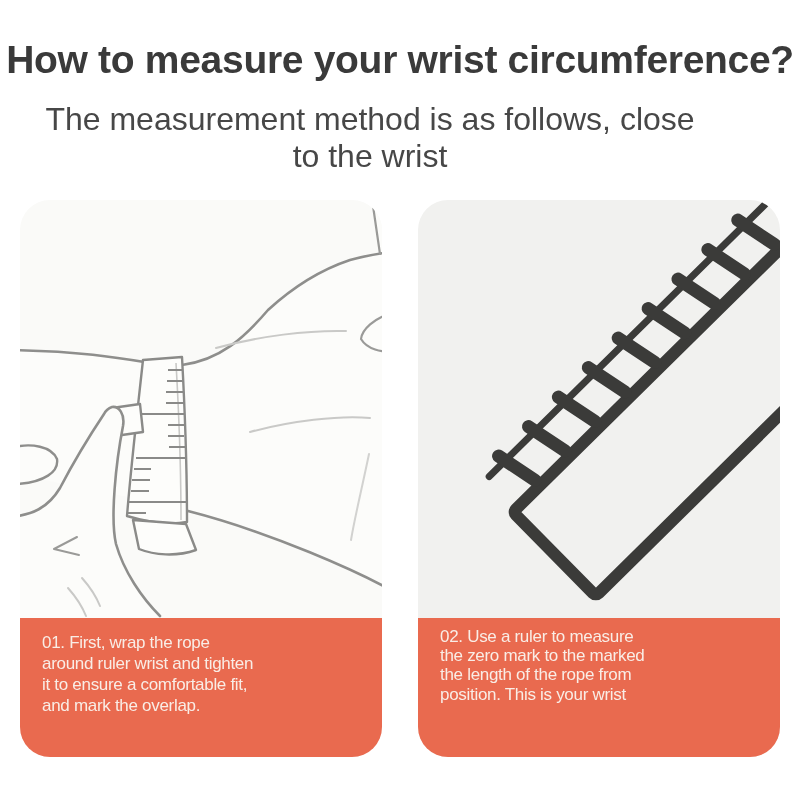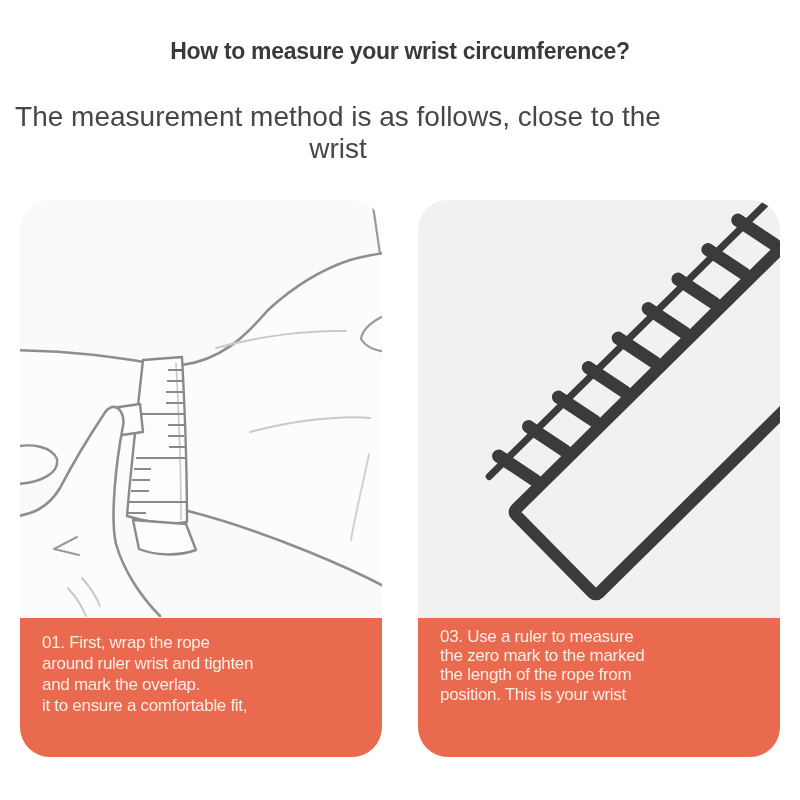--- a/index.html
+++ b/index.html
@@ -14,27 +14,28 @@
     --ruler-ink:#3B3B39;
     --fill-art:#FCFCFA;
   }
   html,body{margin:0;padding:0;background:#ffffff;}
   .stage{
     position:relative;width:800px;height:800px;background:#ffffff;
     font-family:"Liberation Sans", sans-serif;overflow:hidden;
   }
   .title{
     position:absolute;top:38px;left:0;width:800px;margin:0;
-    text-align:center;font-size:23px;font-weight:bold;color:var(--ink);
+    text-align:center;font-size:39px;font-weight:bold;color:var(--ink);
     letter-spacing:-0.3px;
   }
   .subtitle{
     position:absolute;top:101px;left:0;width:676px;margin:0;
-    text-align:center;font-size:28px;font-weight:normal;color:var(--sub-ink);
+    text-align:center;font-size:32px;font-weight:normal;color:var(--sub-ink);
     letter-spacing:0px;
+    padding-left:32px;
   }
   .panel{
     position:absolute;top:200px;width:362px;height:557px;
     border-radius:30px;overflow:hidden;
   }
   .panel--left{left:20px;background:var(--panel-left-bg);}
   .panel--right{left:418px;background:var(--panel-right-bg);}
   .illus{position:absolute;top:0;left:0;width:362px;height:418px;}
   .illus svg{display:block;width:362px;height:418px;}
   .caption{
@@ -99,22 +100,22 @@
           <path fill="none" stroke="#8E8E8C" stroke-width="2.6" stroke-linecap="round" d="M -10,317 C 12,315 28,308 40,288 C 52,265 68,238 84,214 C 86,210 89,208 92,207 C 99,206 105,214 103,226 C 96,262 90,318 96,344 C 104,372 122,398 140,416"></path>
           <path fill="#FCFCFA" stroke="#8E8E8C" stroke-width="2.4" stroke-linejoin="round" d="M -10,248 C 12,242 32,247 37,259 C 39,272 24,282 -2,284 L -10,283 Z"></path>
           <path fill="none" stroke="#9A9A98" stroke-width="2" stroke-linecap="round" d="M 34,349 L 57,337 M 34,349 L 59,355"></path>
           <path fill="none" stroke="#C9C9C7" stroke-width="2" stroke-linecap="round" d="M 62,378 C 70,387 76,396 80,406 M 48,388 C 56,397 62,406 66,416"></path>
         </g>
       </svg>
     </div>
     <div class="caption">
       <div class="cap-line">01. First, wrap the rope</div>
       <div class="cap-line">around ruler wrist and tighten</div>
+      <div class="cap-line">it to ensure a comfortable fit,</div>
       <div class="cap-line">and mark the overlap.</div>
-      <div class="cap-line">it to ensure a comfortable fit,</div>
     </div>
   </section>
 
   <section class="panel panel--right">
     <div class="illus">
       <svg viewBox="0 0 362 418">
         <g transform="translate(95,312) rotate(-44.6)" fill="none" stroke="#3B3B39">
           <line x1="8" y1="-42" x2="430" y2="-42" stroke-width="7" stroke-linecap="round"></line>
           <rect x="0" y="0" width="640" height="118" rx="4" stroke-width="12"></rect>
           <g stroke-width="13" stroke-linecap="round">
@@ -126,20 +127,20 @@
             <line x1="248" y1="-7" x2="239" y2="-50"></line>
             <line x1="290" y1="-7" x2="281" y2="-50"></line>
             <line x1="332" y1="-7" x2="323" y2="-50"></line>
             <line x1="374" y1="-7" x2="365" y2="-50"></line>
             <line x1="416" y1="-7" x2="407" y2="-50"></line>
           </g>
         </g>
       </svg>
     </div>
     <div class="caption">
-      <div class="cap-line">03. Use a ruler to measure</div>
+      <div class="cap-line">02. Use a ruler to measure</div>
       <div class="cap-line">the zero mark to the marked</div>
       <div class="cap-line">the length of the rope from</div>
       <div class="cap-line">position. This is your wrist</div>
     </div>
   </section>
 
 </div>
 
 </body></html>

